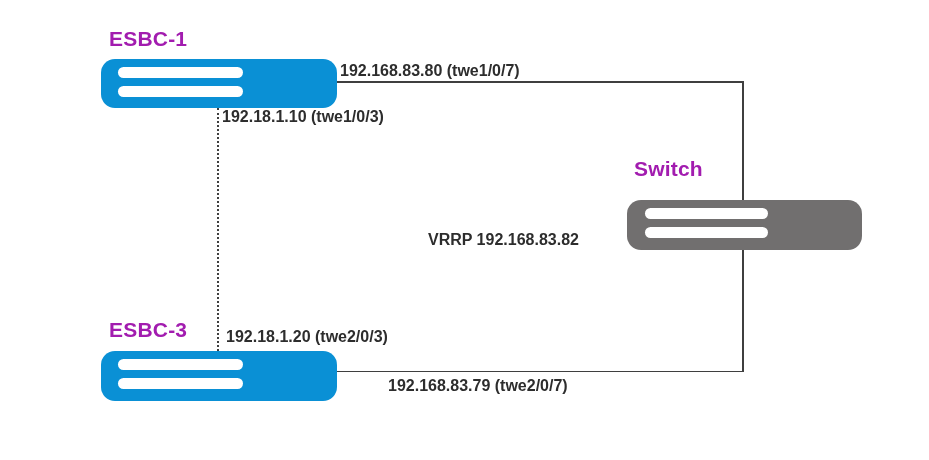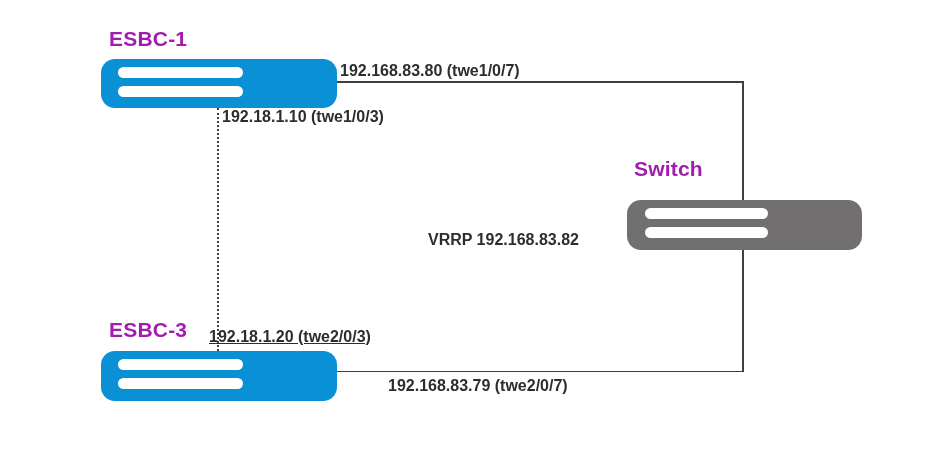--- a/index.html
+++ b/index.html
@@ -73,21 +73,21 @@
     font-size: 16px;
     font-weight: 700;
     color: #2d2d2d;
     white-space: nowrap;
     z-index: 3;
   }
   #ip-esbc1-uplink { left: 340px; top: 62px; }
   #ip-esbc1-ha     { left: 222px; top: 108px; }
   #vrrp-internal   { left: 228px; top: 217px; }
   #vrrp-external   { left: 428px; top: 215px; margin-top: 16px; }
-  #ip-esbc2-ha     { left: 209px; top: 328px; text-decoration: underline; }
+  #ip-esbc2-ha     { left: 226px; top: 328px; }
   #ip-esbc2-uplink { left: 340px; top: 377px; margin-left: 48px; }
 </style>
 </head>
 <body>
 
 <div id="stage">
 
   <div id="line-top" class="hline"></div>
   <div id="line-right" class="vline"></div>
   <div id="line-bottom" class="hline"></div>

